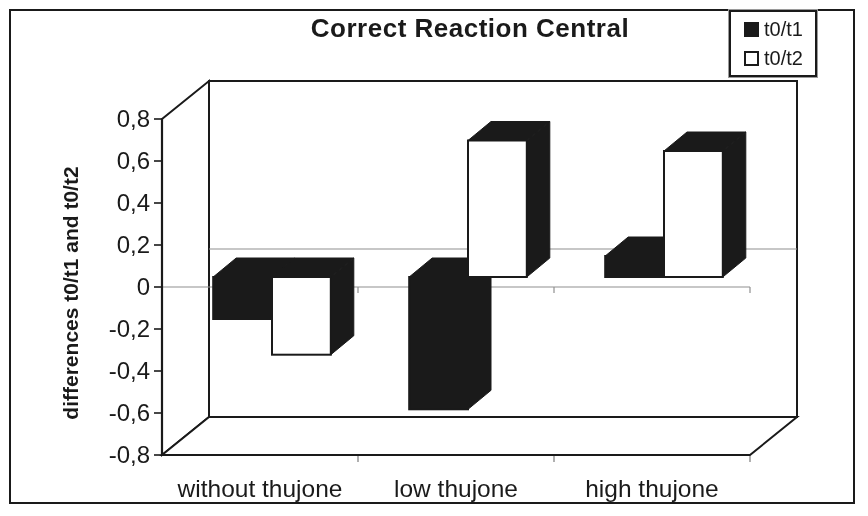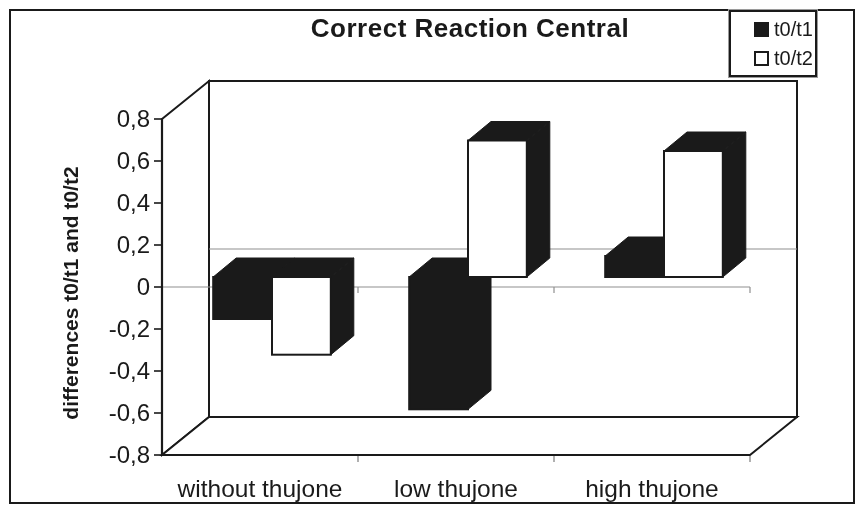--- a/index.html
+++ b/index.html
@@ -15,21 +15,21 @@
     position:absolute;left:280px;top:13px;width:380px;text-align:center;
     font-size:26px;font-weight:bold;letter-spacing:0.5px;white-space:nowrap;
   }
   .ylabel{
     position:absolute;left:71px;top:293px;transform:translate(-50%,-50%) rotate(-90deg);
     font-size:21px;font-weight:bold;white-space:nowrap;
   }
   .legend{
     position:absolute;left:729px;top:10px;width:88px;
     background:#ffffff;border:2px solid #1a1a1a;outline:1px solid #9a9a9a;
-    box-sizing:border-box;padding:7px 6px 7px 23px;
+    box-sizing:border-box;padding:7px 6px 7px 13px;
     display:flex;flex-direction:column;gap:9px;z-index:5;
   }
   .legend-item{display:flex;align-items:center;gap:5px;font-size:20px;line-height:1;}
   .swatch{width:15px;height:15px;box-sizing:border-box;flex:0 0 auto;}
   .swatch.s-dark{background:#1a1a1a;border:2px solid #1a1a1a;}
   .swatch.s-light{background:#ffffff;border:2px solid #1a1a1a;}
   svg{position:absolute;left:0;top:0;}
 </style>
 </head>
 <body>

